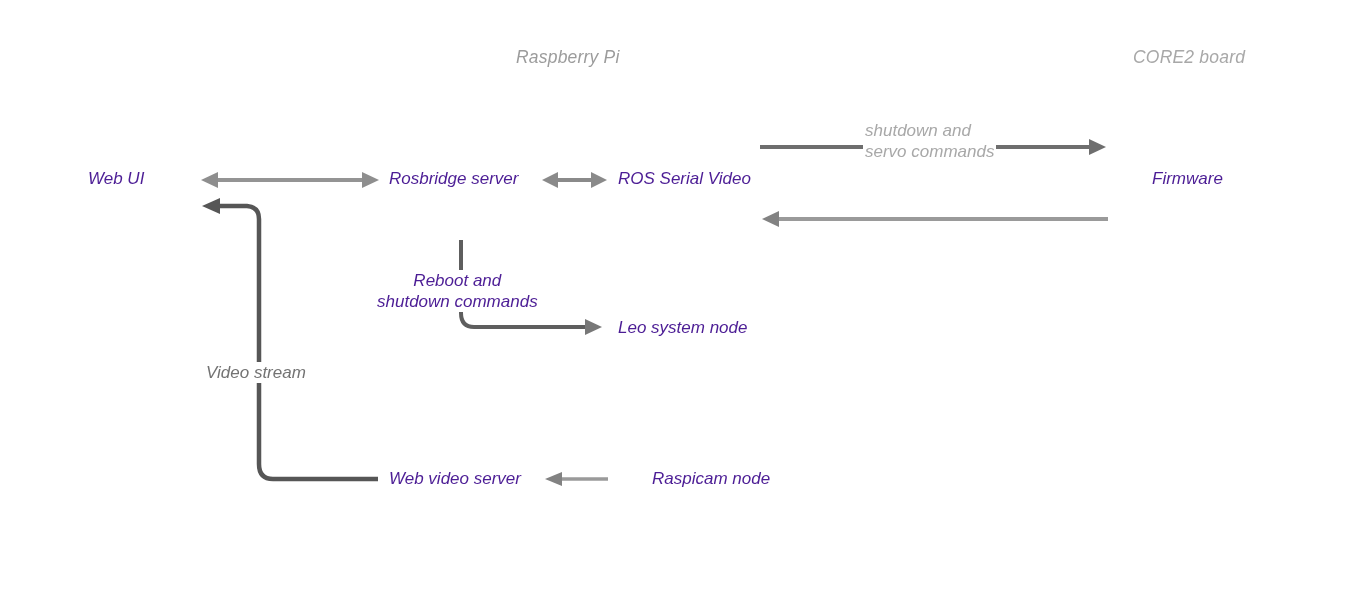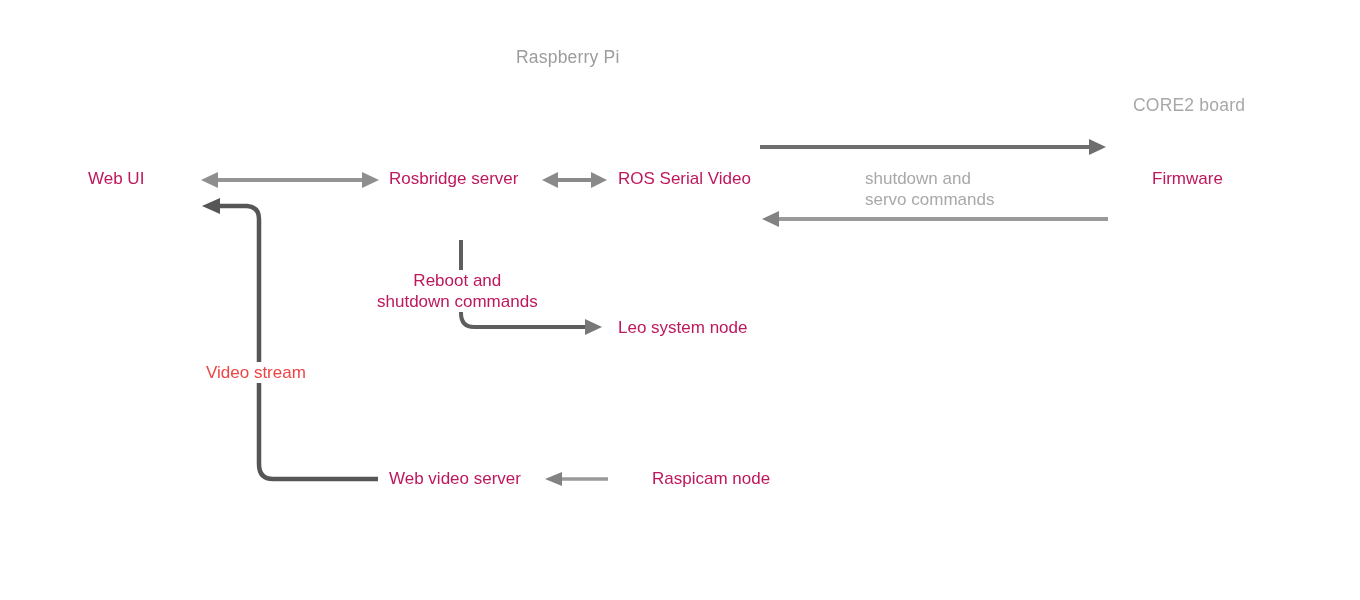--- a/index.html
+++ b/index.html
@@ -2,35 +2,35 @@
 <html><head>
 <meta charset="utf-8">
 <style>
   * { margin:0; padding:0; box-sizing:border-box; }
   html,body { background:#ffffff; }
   body {
     width:1360px; height:600px;
     font-family:"Liberation Sans", sans-serif;
     position:relative;
   }
-  .canvas { position:relative; width:1261px; height:600px; background:#ffffff; overflow:hidden; }
+  .canvas { position:relative; width:1261px; height:600px; background:#ffffff; overflow:hidden;font-style:italic; }
   svg.lines { position:absolute; left:0; top:0; }
   .label {
     position:absolute;
     font-size:17px;
     line-height:21px;
     color:#9a9a9a;
     white-space:pre-line;
     background:#ffffff;
     padding:0 2px;
   }
   .group-title { font-size:17.5px; color:#9c9c9c; letter-spacing:0.2px; }
-  .c-light { color:#a8a8a8;margin-top:48px; }
-  .c-mid   { color:#be185d; }
-  .c-dim   { color:#ef4444; }
+  .c-light { color:#a8a8a8; }
+  .c-mid   { color:#4c1d95; }
+  .c-dim   { color:#737373; }
 </style>
 </head>
 <body>
 
 <div class="canvas">
 
   <svg class="lines" width="1360" height="600" viewBox="0 0 1360 600">
 
     <g>
       <line x1="213" y1="180" x2="367" y2="180" stroke="#949494" stroke-width="4"></line>

